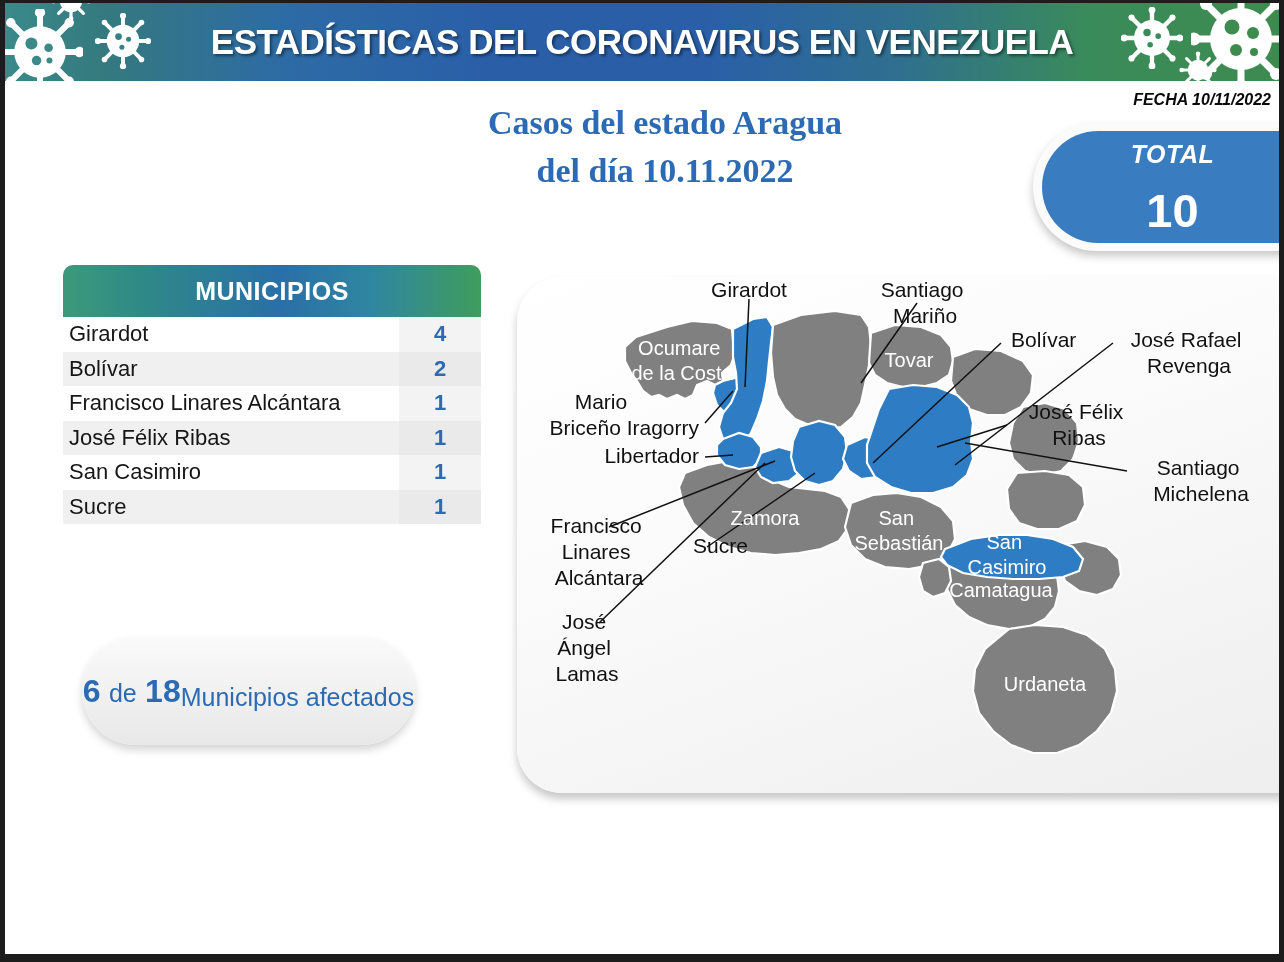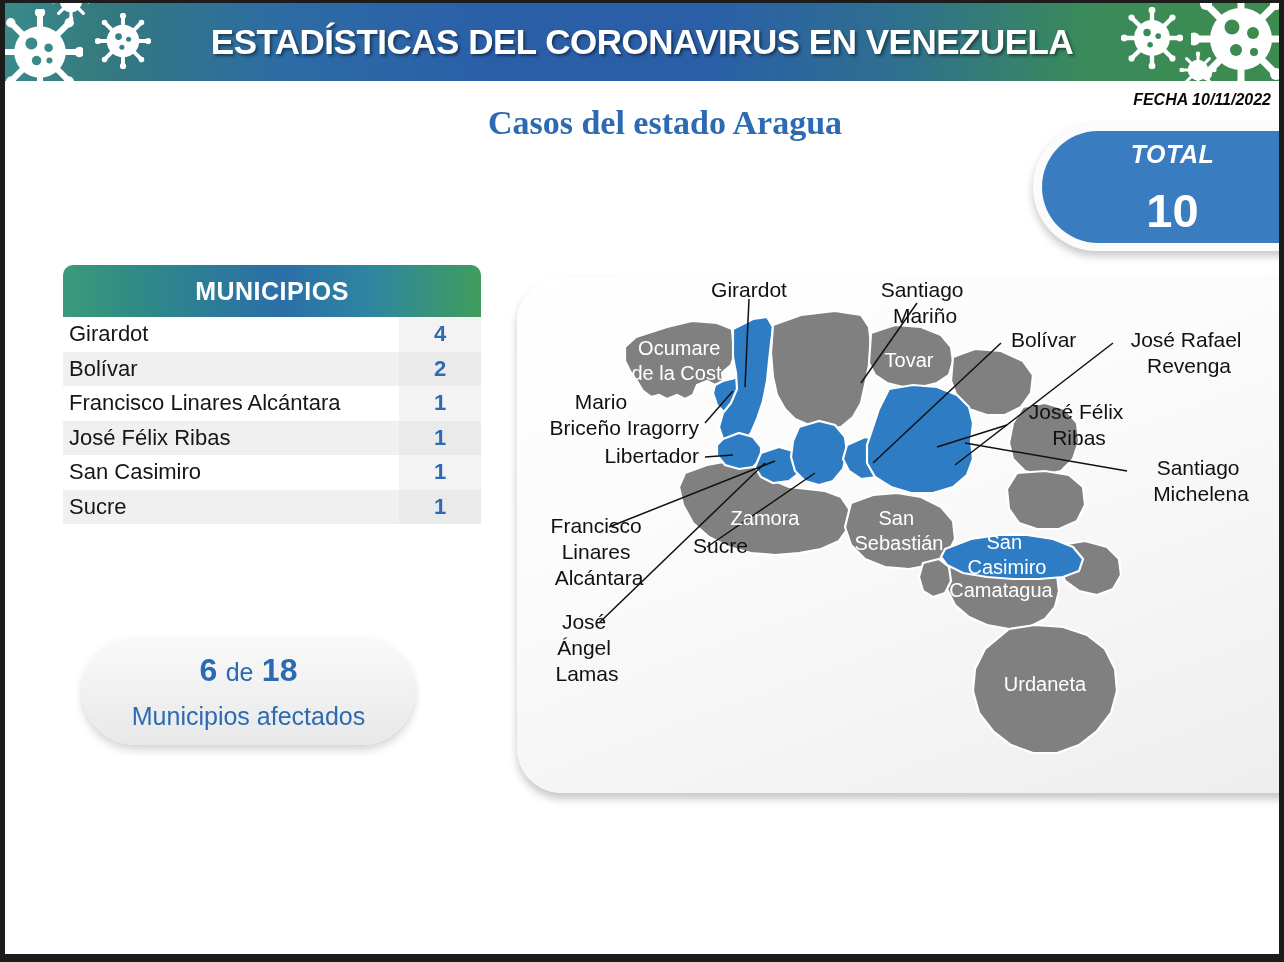--- a/index.html
+++ b/index.html
@@ -119,21 +119,21 @@
   .trow.odd  .tname { background: #f0f0f0; }
   .trow.odd  .tval  { background: #eaeaea; }
 
   
   #summary {
     position: absolute; left: 77px; top: 634px;
     width: 333px; height: 108px;
     background: linear-gradient(180deg, #fafafa 0%, #f0f0f0 55%, #e8e8e8 100%);
     border-radius: 54px;
     box-shadow: 0 5px 9px rgba(0,0,0,0.17);
-    display: flex; flex-direction: column;
+    display: flex; flex-direction: row;
     align-items: center; justify-content: center;
     color: #2c6bb3;
   }
   #summary-line1 { font-size: 30px; line-height: 1.2; }
   #summary-line1 b { font-weight: bold; font-size: 32px; }
   #summary-line1 span.de { font-weight: normal; font-size: 25px; }
   #summary-line2 { font-size: 25px; margin-top: 13px; }
 
   
   #map-card {
@@ -333,20 +333,21 @@
             <circle cx="93" cy="50" r="6"></circle>
         </g>
       </svg>
     </div>
   </div>
 
   <div id="fecha">FECHA 10/11/2022</div>
 
   <div id="main-title">
     <div>Casos del estado Aragua</div>
+    <div>del día 10.11.2022</div>
   </div>
 
   <div id="total-badge-wrap">
     <div id="total-badge-ring"></div>
     <div id="total-badge">
       <div id="total-label">TOTAL</div>
       <div id="total-value">10</div>
     </div>
   </div>
 

